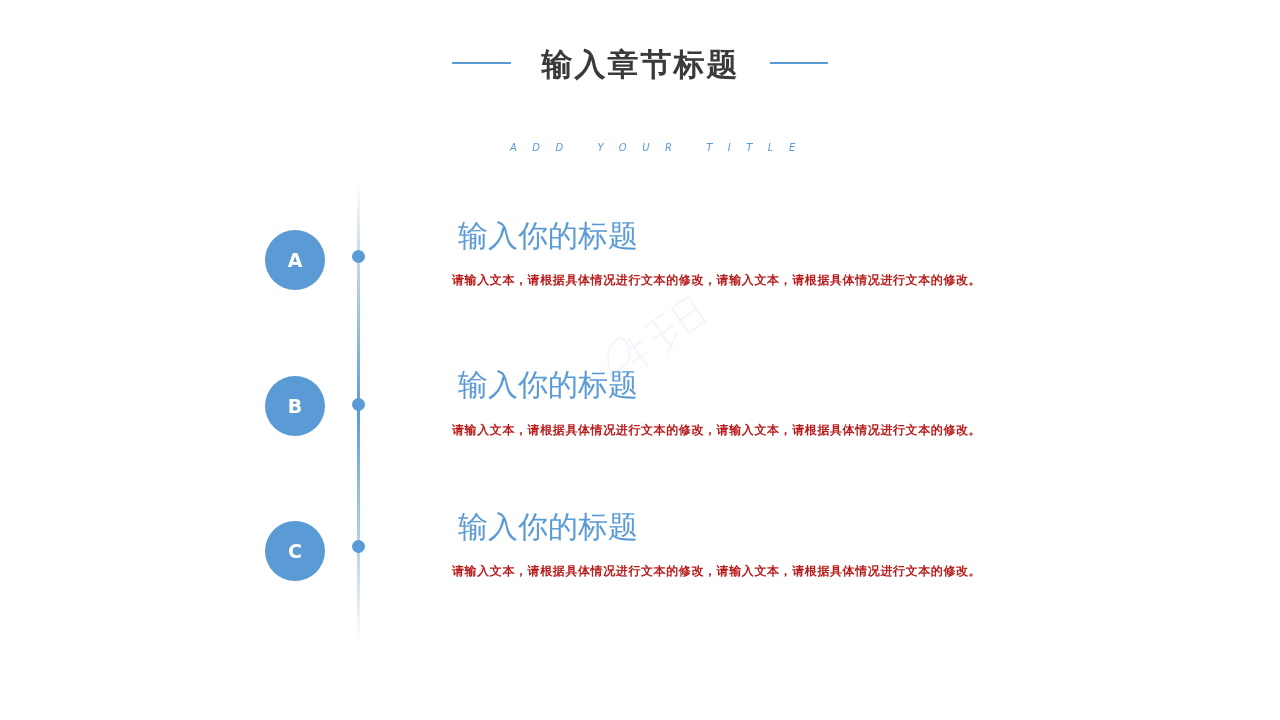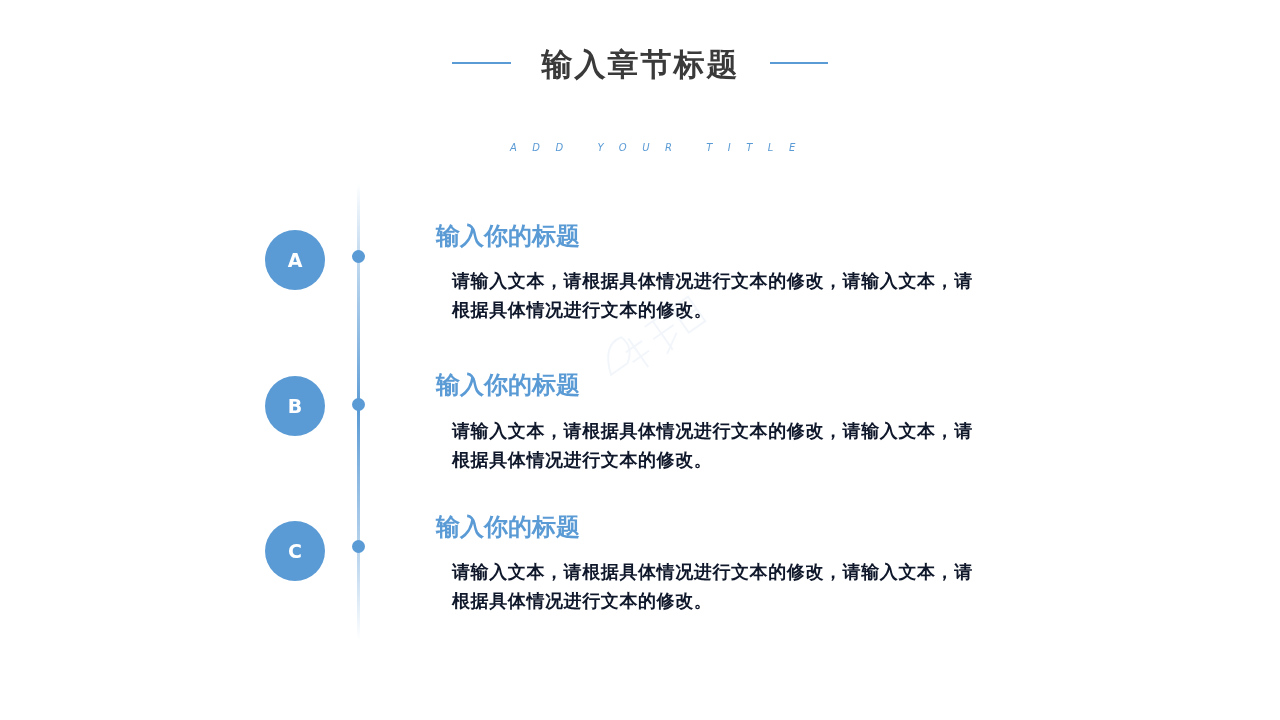--- a/index.html
+++ b/index.html
@@ -96,34 +96,34 @@
     .dot {
       position: absolute;
       left: 352px;
       width: 13px;
       height: 13px;
       border-radius: 50%;
       background: #5b9bd5;
     }
     .item-title {
       position: absolute;
-      left: 436px;
-      font-size: 24px;
-      font-weight: bold;
+      left: 458px;
+      font-size: 30px;
+      font-weight: normal;
       color: #5b9bd5;
       line-height: 30px;
       white-space: nowrap;
     }
     .item-body {
       position: absolute;
       left: 452px;
       width: 535px;
-      font-size: 18px;
+      font-size: 12px;
       font-weight: bold;
-      color: #0f172a;
+      color: #b91c1c;
       line-height: 29px;
       letter-spacing: 0.6px;
     }
     .watermark {
       position: absolute;
       left: 570px;
       top: 290px;
       width: 150px;
       height: 110px;
       pointer-events: none;

